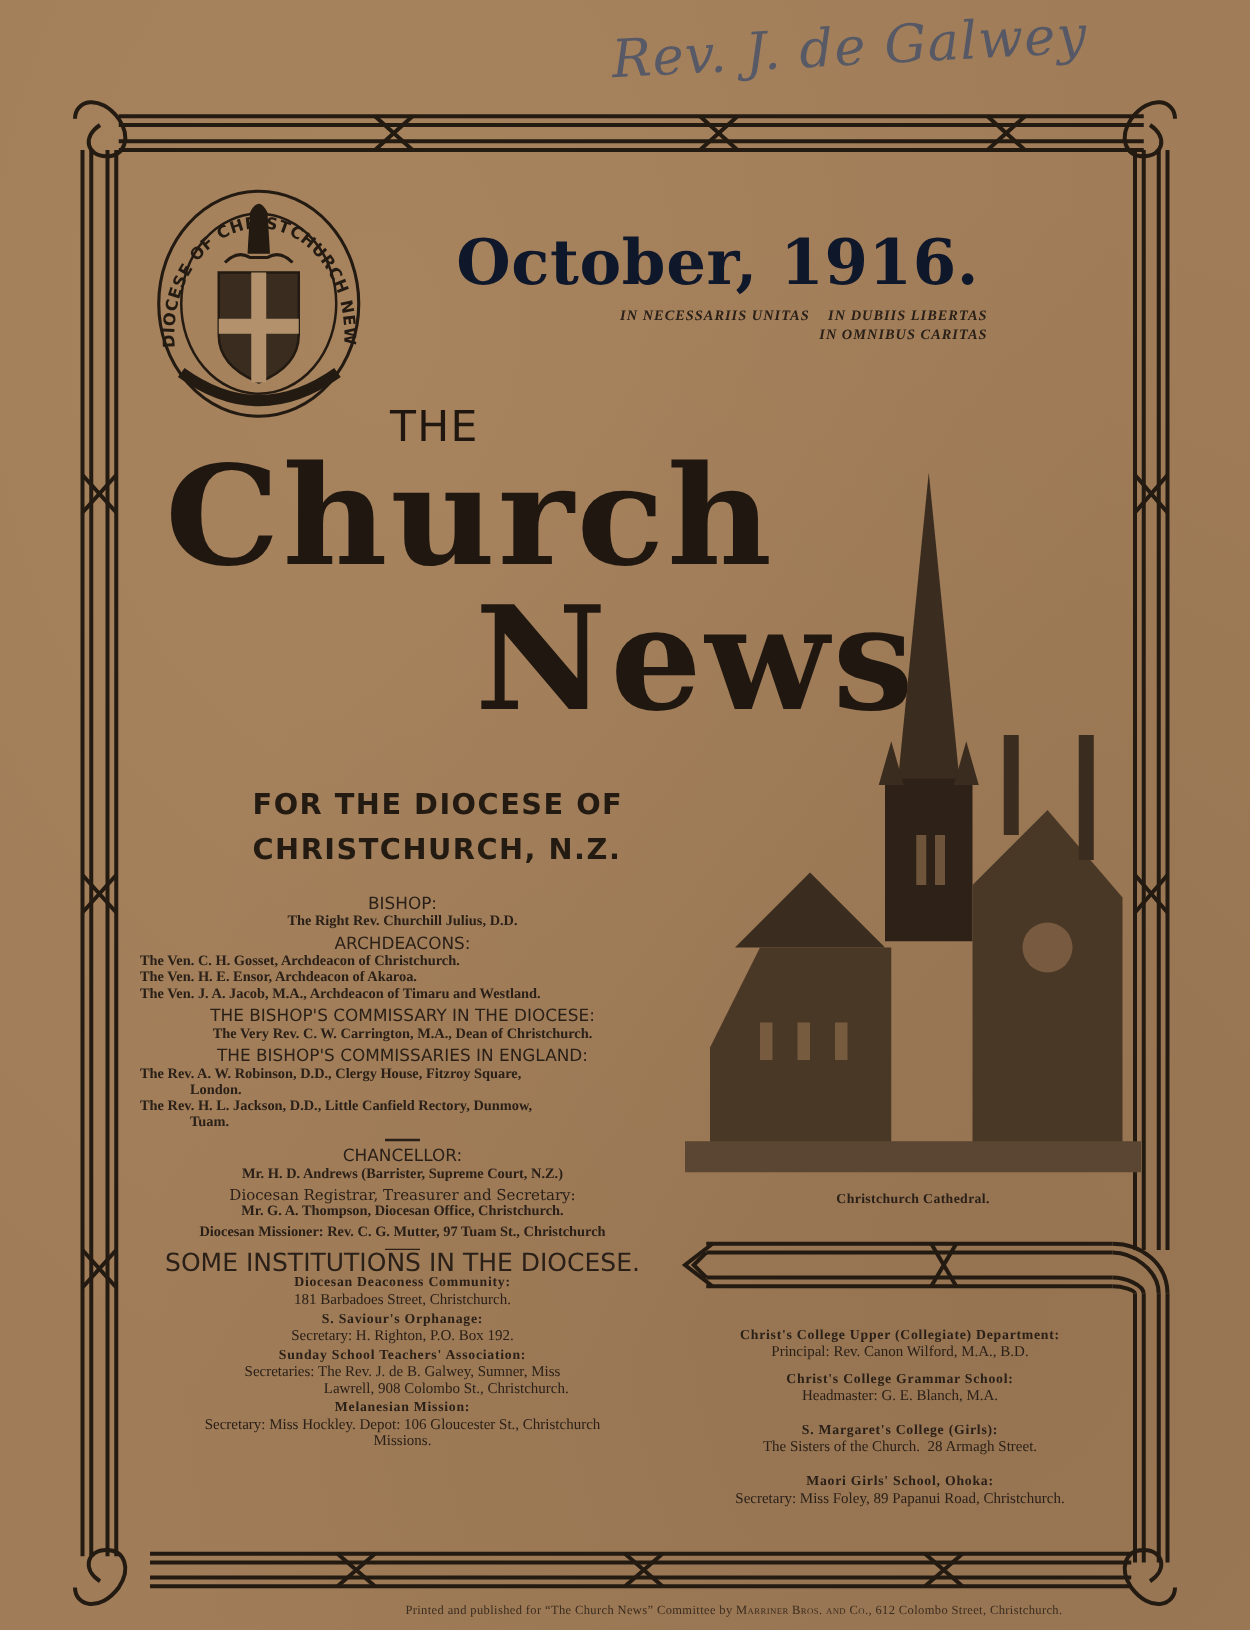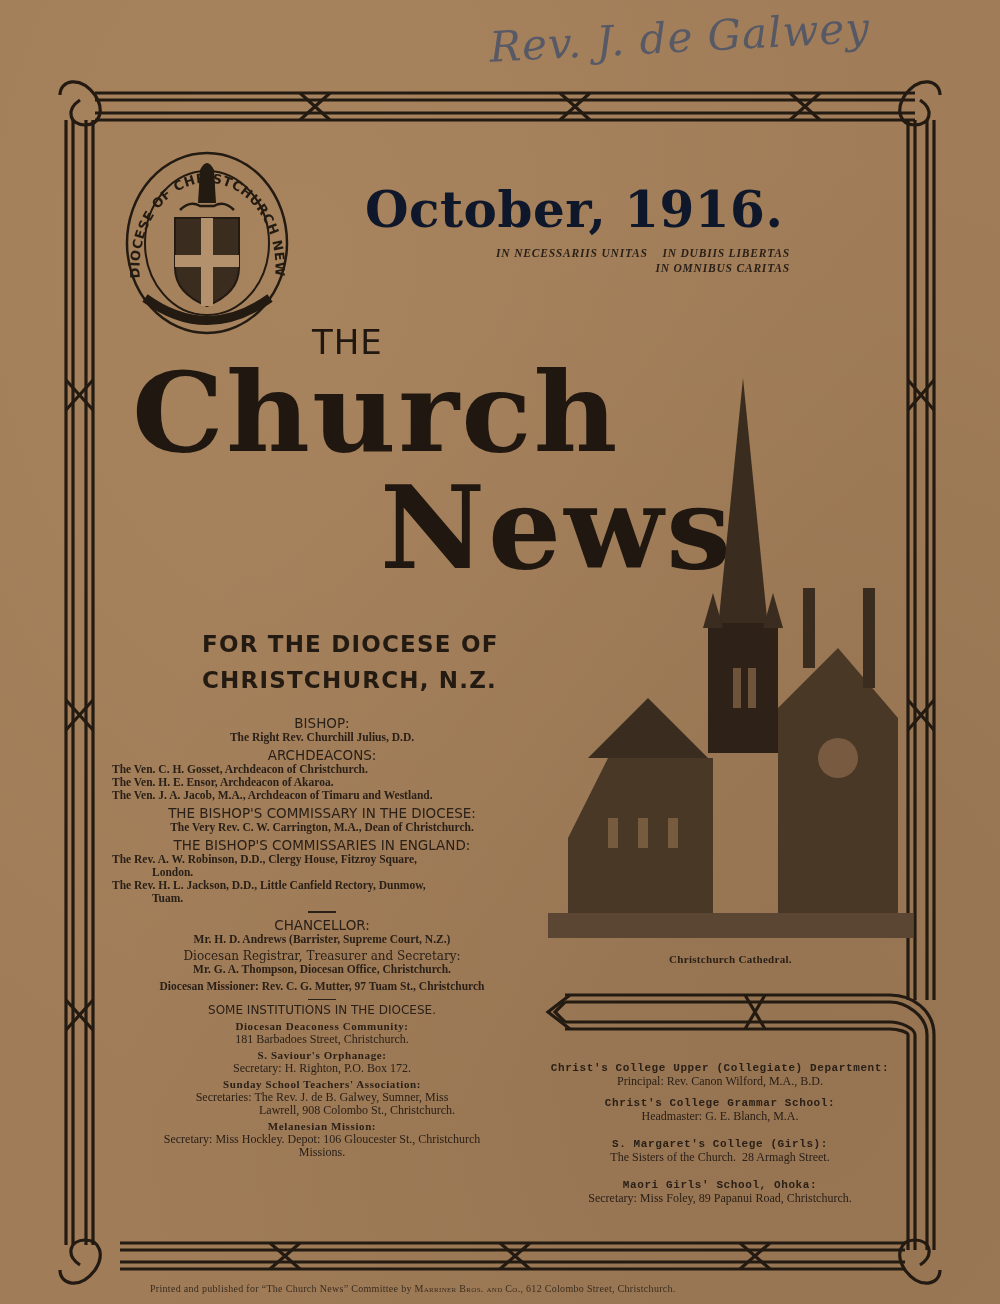--- a/index.html
+++ b/index.html
@@ -59,39 +59,39 @@
     .clergy .h {
       font-family: "DejaVu Sans", sans-serif; font-size: 13.5px; line-height: 16px;
       margin-top: 3px;
     }
     .clergy .l { font-family: "Liberation Serif", serif; font-weight: bold; }
     .clergy .left { text-align: left; }
     .clergy .indent { text-align: left; padding-left: 40px; }
     .clergy .rule { width: 28px; height: 1.5px; background: #2a2018; margin: 6px auto 4px; }
     .clergy .sub { font-family: "DejaVu Serif", serif; font-size: 12px; margin-top: 4px;}
     .inst-title {
-      font-family: "DejaVu Sans", sans-serif; font-size: 12px;
+      font-family: "DejaVu Sans", sans-serif; font-size: 20px;
     }
     .inst-h { font-family: "Liberation Serif", serif; font-weight: bold; font-size: 11px; letter-spacing: 0.6px; margin-top: 3px;}
     .inst-l { font-family: "Liberation Serif", serif; font-size: 12px; }
     .cathedral {
       left: 548px; top: 378px; width: 365px; height: 560px;
     }
     .cath-caption {
       left: 548px; top: 953px; width: 365px; text-align: center;
       font-family: "Liberation Serif", serif; font-weight: bold; font-size: 11px;
       color: #2a2018; letter-spacing: 0.3px;
     }
     .right-inst {
       left: 530px; top: 1054px; width: 380px; text-align: center;
       color: #2a2018;
     }
-    .right-inst .inst-h { margin-top: 8px; font-family: Liberation Mono, monospace; }
+    .right-inst .inst-h { margin-top: 8px; }
     .footer {
-      left: 150px; top: 1283px; width: 700px; text-align: left;
+      left: 150px; top: 1283px; width: 700px; text-align: right;
       font-family: "Liberation Serif", serif; font-size: 10px; color: #3a2c1e;
       letter-spacing: 0.3px;
     }
     .footer .sc { font-variant: small-caps; }
     .seal { left: 120px; top: 148px; width: 175px; height: 190px; }
   </style>
 </head>
 <body>
 
 <div class="abs signature">Rev. J. de Galwey</div>
@@ -219,21 +219,21 @@
   <div class="l" style="margin-top:4px">Diocesan Missioner: Rev. C. G. Mutter, 97 Tuam St., Christchurch</div>
 
   <div class="rule"></div>
 
   <div class="inst-title">SOME INSTITUTIONS IN THE DIOCESE.</div>
 
   <div class="inst-h">Diocesan Deaconess Community:</div>
   <div class="inst-l">181 Barbadoes Street, Christchurch.</div>
 
   <div class="inst-h">S. Saviour's Orphanage:</div>
-  <div class="inst-l">Secretary: H. Righton, P.O. Box 172.</div>
+  <div class="inst-l">Secretary: H. Righton, P.O. Box 192.</div>
 
   <div class="inst-h">Sunday School Teachers' Association:</div>
   <div class="inst-l">Secretaries: The Rev. J. de B. Galwey, Sumner, Miss</div>
   <div class="inst-l" style="padding-left:70px">Lawrell, 908 Colombo St., Christchurch.</div>
 
   <div class="inst-h">Melanesian Mission:</div>
   <div class="inst-l">Secretary: Miss Hockley. Depot: 106 Gloucester St., Christchurch</div>
   <div class="inst-l">Missions.</div>
 </div>
 

